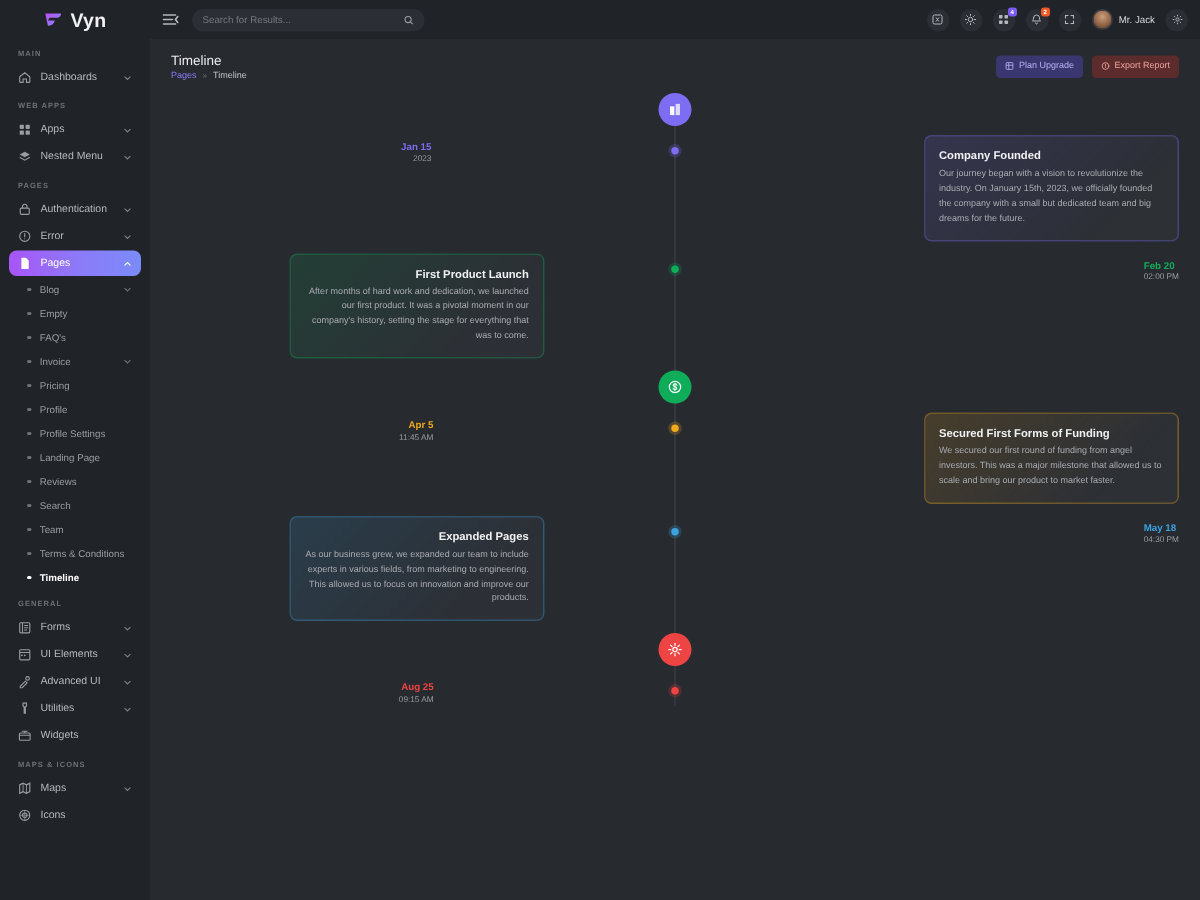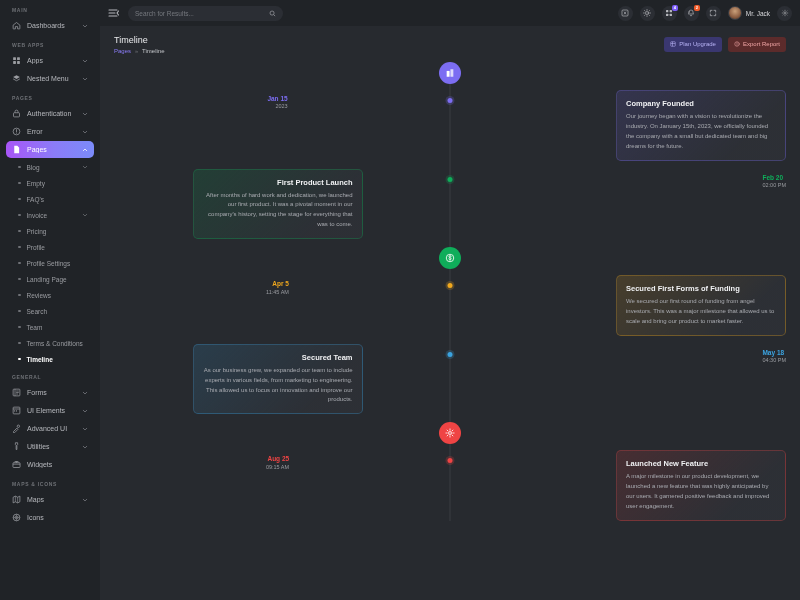--- a/index.html
+++ b/index.html
@@ -172,20 +172,34 @@
   .tl-card .bdy { font-size: 6px; line-height: 1.65; color: #a9abb1; }
   .tl-half.left .tl-card { text-align: right; }
   .tl-half.right .tl-card { text-align: left; }
 </style>
 </head>
 <body>
 
 <div class="app">
 
   <aside class="sidebar">
+    <div class="brand">
+      <span class="brand-logo">
+        <svg viewBox="0 0 24 24" width="14" height="14">
+          <defs>
+              <linearGradient id="lg" x1="0" y1="0" x2="1" y2="1">
+            <stop offset="0" stop-color="#c04ef5"></stop>
+                <stop offset="1" stop-color="#7b8bf9"></stop>
+          </linearGradient>
+            </defs>
+          <path d="M2 5h18c0 4-3 5-6 5H7l-2 3h8c-1 4-4 6-8 6z" fill="url(#lg)"></path>
+        </svg>
+      </span>
+      <span class="brand-name">Vyn</span>
+    </div>
 
     <nav class="nav" id="nav-root">
         <div class="nav-section">MAIN</div>
         <div class="nav-item">
           <span class="ico">
             <svg viewBox="0 0 24 24">
               <path d="M3 11l9-7 9 7v9a1 1 0 01-1 1h-5v-6H9v6H4a1 1 0 01-1-1z" fill="none" stroke="currentColor" stroke-width="2"></path>
             </svg>
           </span>
           <span class="lbl">Dashboards</span>
@@ -583,21 +597,21 @@
               <div class="tl-card" style="background:linear-gradient(135deg,rgba(240,168,30,0.16) 0%, rgba(45,48,54,0.95) 75%);border-color:rgba(240,168,30,0.3)">
                 <div class="ttl">Secured First Forms of Funding</div>
                 <div class="bdy">We secured our first round of funding from angel investors. This was a major milestone that allowed us to scale and bring our product to market faster.</div>
               </div>
             </div>
             <span class="marker" style="background:#f0a81e;box-shadow:0 0 0 2px rgba(240,168,30,0.22)"></span>
           </div>
           <div class="tl-row">
             <div class="tl-half left">
               <div class="tl-card" style="background:linear-gradient(135deg,rgba(59,163,224,0.16) 0%, rgba(45,48,54,0.95) 75%);border-color:rgba(59,163,224,0.3)">
-                <div class="ttl">Secured Team</div>
+                <div class="ttl">Expanded Pages</div>
                 <div class="bdy">As our business grew, we expanded our team to include experts in various fields, from marketing to engineering. This allowed us to focus on innovation and improve our products.</div>
               </div>
             </div>
             <div class="tl-half right">
               <div class="tl-date">
                 <span class="d1" style="color:#3ba3e0">May 18</span>
                 <span class="d2">04:30 PM</span>
               </div>
             </div>
             <span class="marker" style="background:#3ba3e0;box-shadow:0 0 0 2px rgba(59,163,224,0.22)"></span>
@@ -610,25 +624,19 @@
               </svg>
             </span>
           </div>
           <div class="tl-row">
             <div class="tl-half left">
               <div class="tl-date">
                 <span class="d1" style="color:#ef4444">Aug 25</span>
                 <span class="d2">09:15 AM</span>
               </div>
             </div>
-            <div class="tl-half right">
-              <div class="tl-card" style="background:linear-gradient(135deg,rgba(239,68,68,0.16) 0%, rgba(45,48,54,0.95) 75%);border-color:rgba(239,68,68,0.3)">
-                <div class="ttl">Launched New Feature</div>
-                <div class="bdy">A major milestone in our product development, we launched a new feature that was highly anticipated by our users. It garnered positive feedback and improved user engagement.</div>
-              </div>
-            </div>
             <span class="marker" style="background:#ef4444;box-shadow:0 0 0 2px rgba(239,68,68,0.22)"></span>
           </div>
         </div>
     </div>
 
   </div>
 </div>
 
 </body></html>

